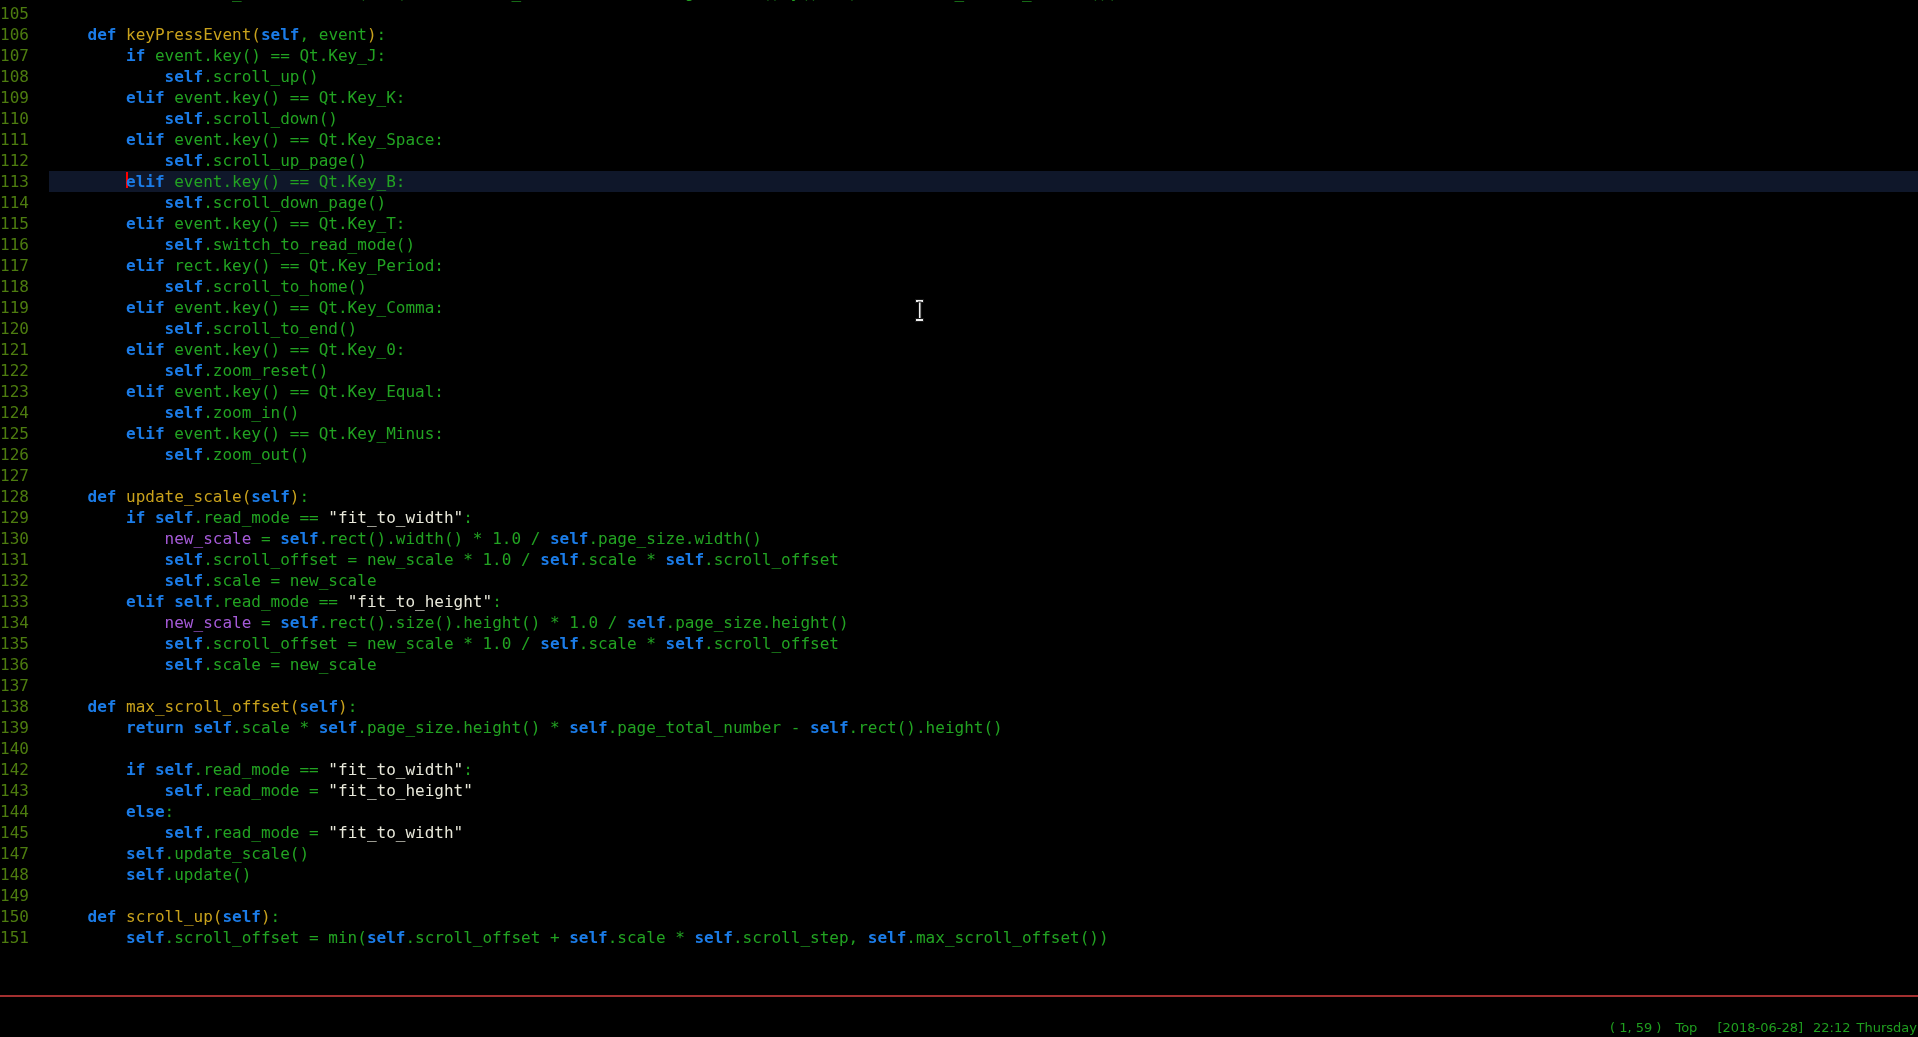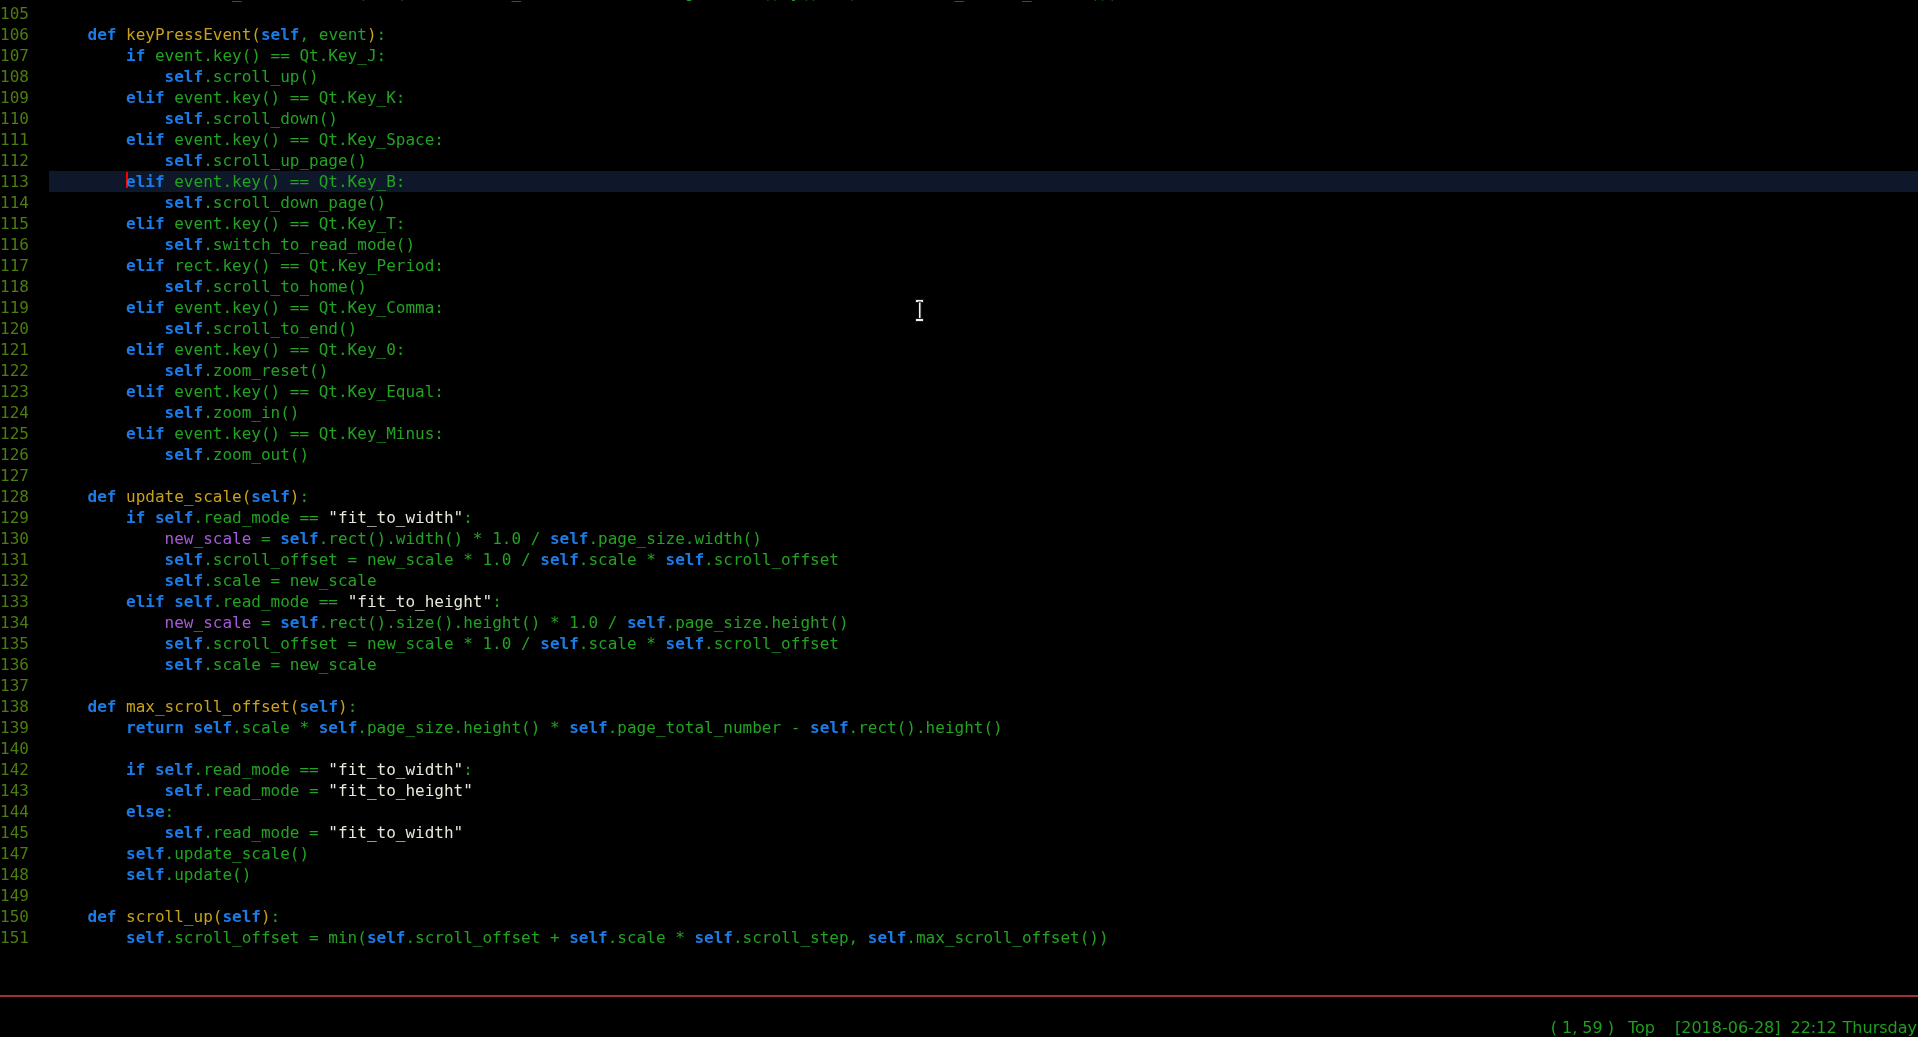--- a/index.html
+++ b/index.html
@@ -21,21 +21,21 @@
   .tk-v{color:#a55ad8}
   .tk-s{color:#e8e8da}
   .tk-g{color:#22a322}
   .caret{display:inline-block;width:2px;height:16px;background:#ff0000;margin-right:-2px;vertical-align:text-top}
   #separator{position:absolute;left:0;top:995px;width:1918px;height:2px;background:#a33030}
   #minibuffer{position:absolute;left:1px;top:1036px;height:20px;font-size:12px;line-height:20px;white-space:pre}
   .prompt{color:#2ed42e;font-weight:bold}
   .mbvalue{color:#22a322}
   .mbcaret{display:inline-block;width:3px;height:17px;background:#ff0000;vertical-align:text-top;margin-left:1px}
   #tray{position:absolute;right:1px;top:1019px;height:18px;
-        font-family:"DejaVu Sans",sans-serif;font-size:16px;line-height:18px;
+        font-family:"DejaVu Sans",sans-serif;font-size:13px;line-height:18px;
         color:#1f9f1f;white-space:pre}
   #tray .seg{margin-left:0}
   #tray .g1{margin-left:14px}
   #tray .g2{margin-left:20px}
   #tray .g3{margin-left:10px}
   #tray .g4{margin-left:6px}
   #mouse{position:absolute;left:914px;top:299px;width:12px;height:24px}
 </style>
 </head>
 <body>

